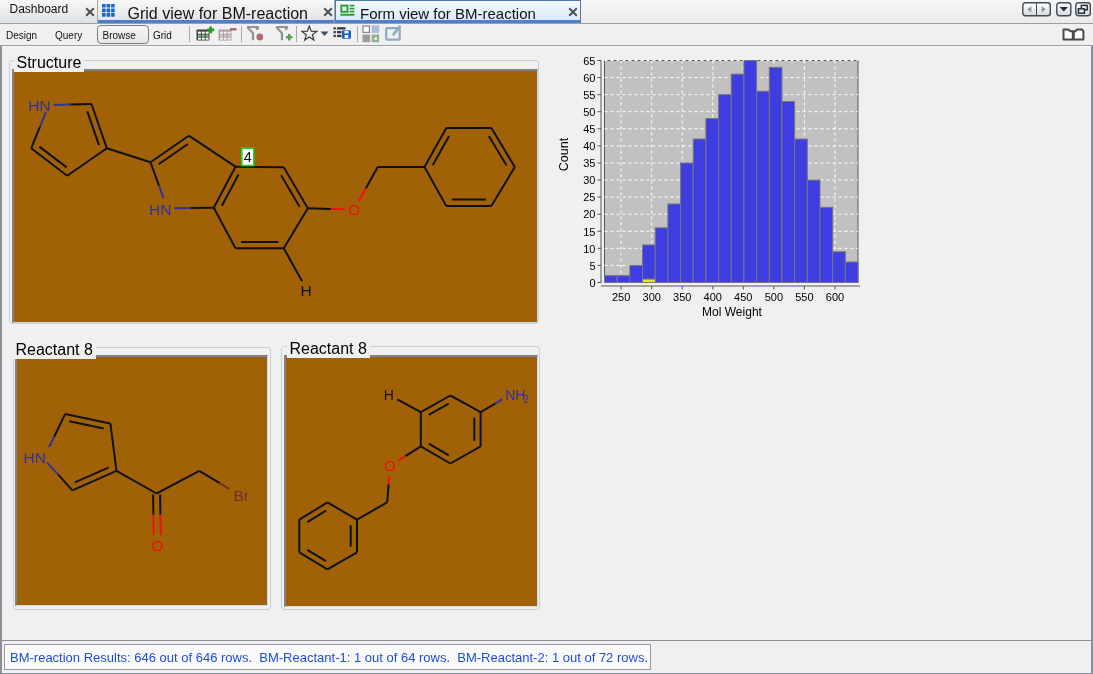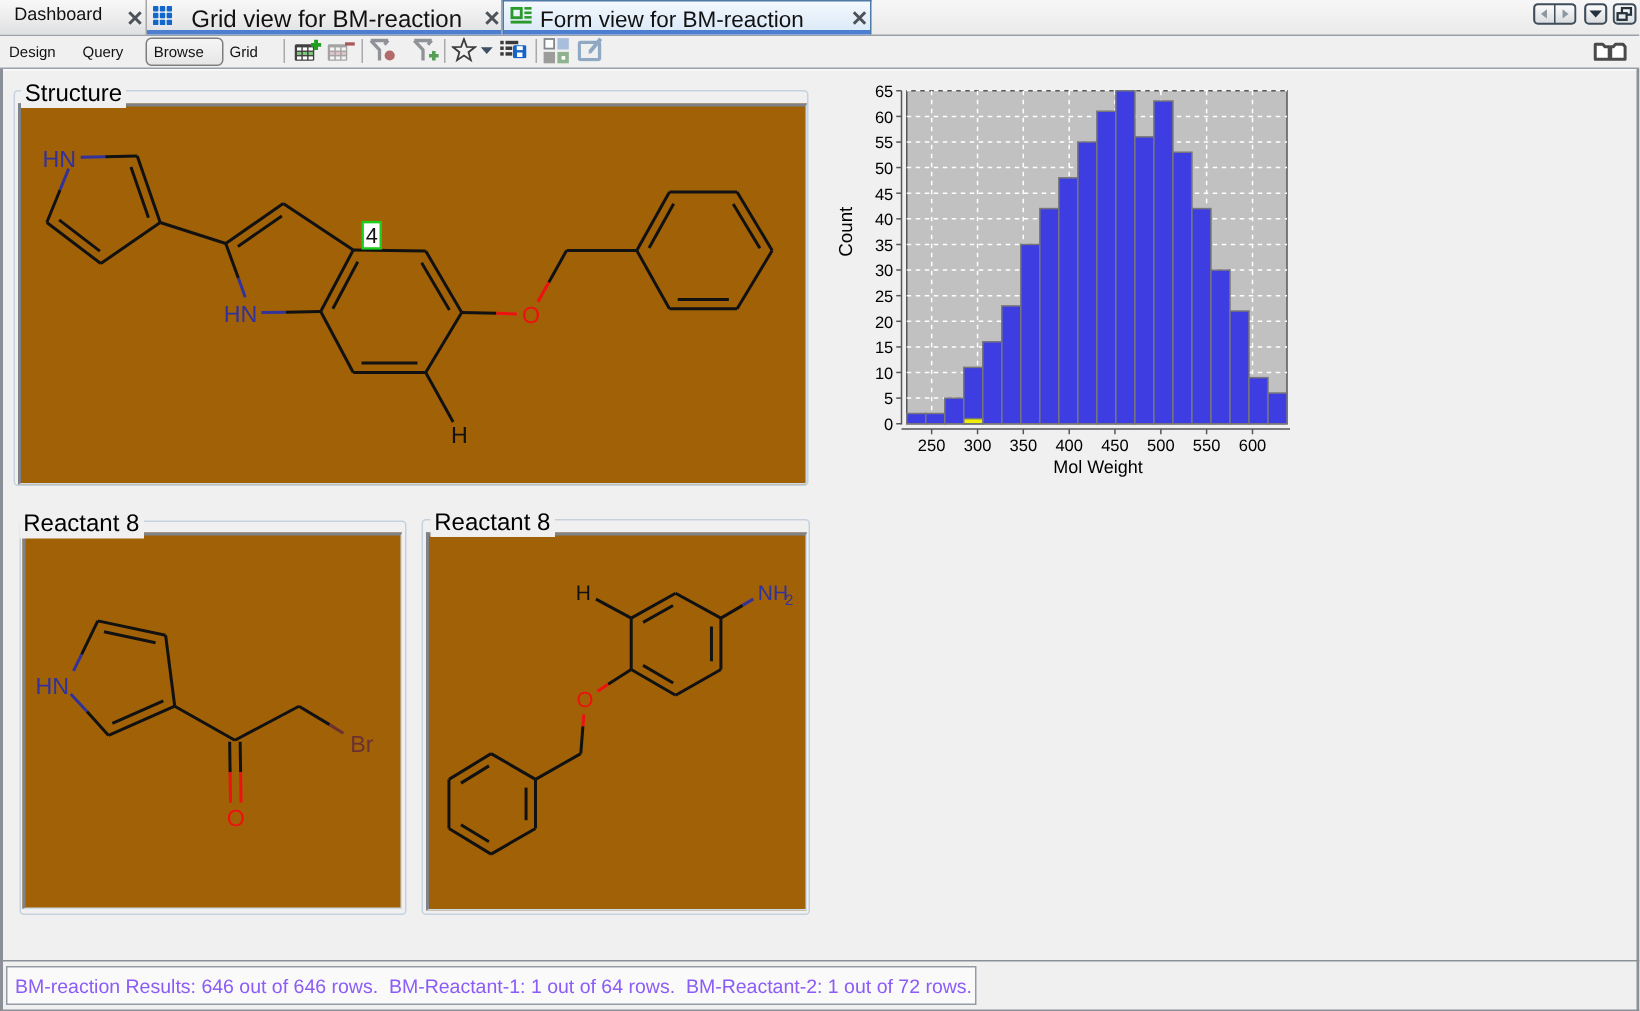--- a/index.html
+++ b/index.html
@@ -387,13 +387,13 @@
 <line x1="357.0" y1="552.3" x2="357.0" y2="519.6" stroke="#111111" stroke-width="2.0"></line>
 <line x1="350.7" y1="546.8" x2="350.7" y2="525.1" stroke="#111111" stroke-width="2.0"></line>
 <text x="388.9" y="400.1" fill="#111111" font-size="14px" text-anchor="middle" font-family="Liberation Sans, sans-serif">H</text>
 <text x="505.2" y="400.0" fill="#32329b" font-size="14px" text-anchor="start" font-family="Liberation Sans, sans-serif">NH</text>
 <text x="523.3" y="403.3" fill="#32329b" font-size="10px" text-anchor="start" font-family="Liberation Sans, sans-serif">2</text>
 <text x="390.0" y="471.3" fill="#ee1111" font-size="14.5px" text-anchor="middle" font-family="Liberation Sans, sans-serif">O</text>
 </svg>
 </div>
 
 <div class="abs" style="left:4px;top:644px;width:646.5px;height:25.5px;background:#fafafa;border:1px solid #959ba4"></div>
-<div class="abs" style="left:10px;top:650px;font-size:13px;color:#8b5cf6">BM-reaction Results: 646 out of 646 rows.&nbsp; BM-Reactant-1: 1 out of 64 rows.&nbsp; BM-Reactant-2: 1 out of 72 rows.</div>
+<div class="abs" style="left:10px;top:650px;font-size:13px;color:#1d4ed8">BM-reaction Results: 646 out of 646 rows.&nbsp; BM-Reactant-1: 1 out of 64 rows.&nbsp; BM-Reactant-2: 1 out of 72 rows.</div>
 
 </body></html>

